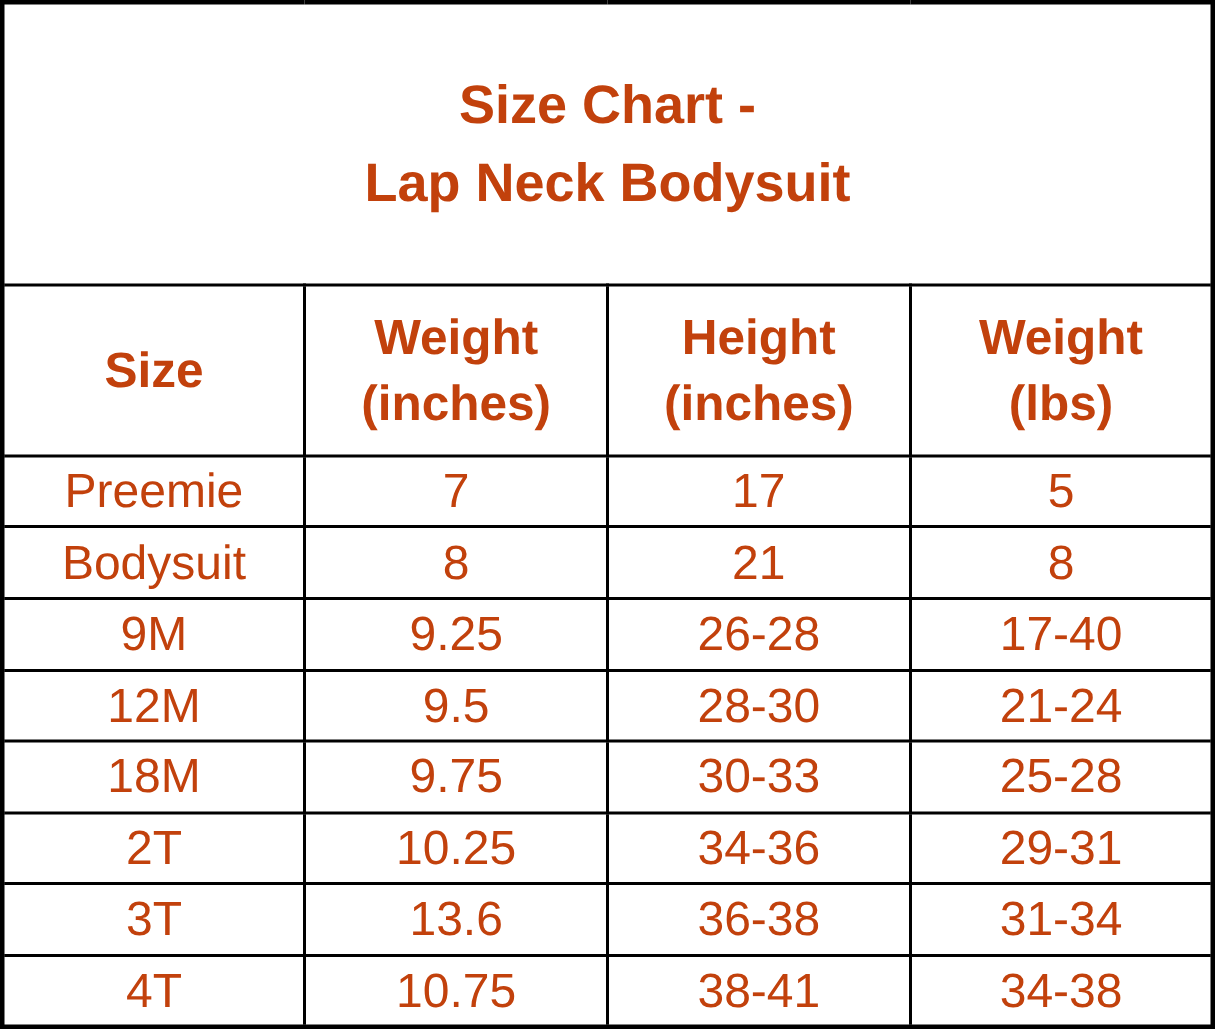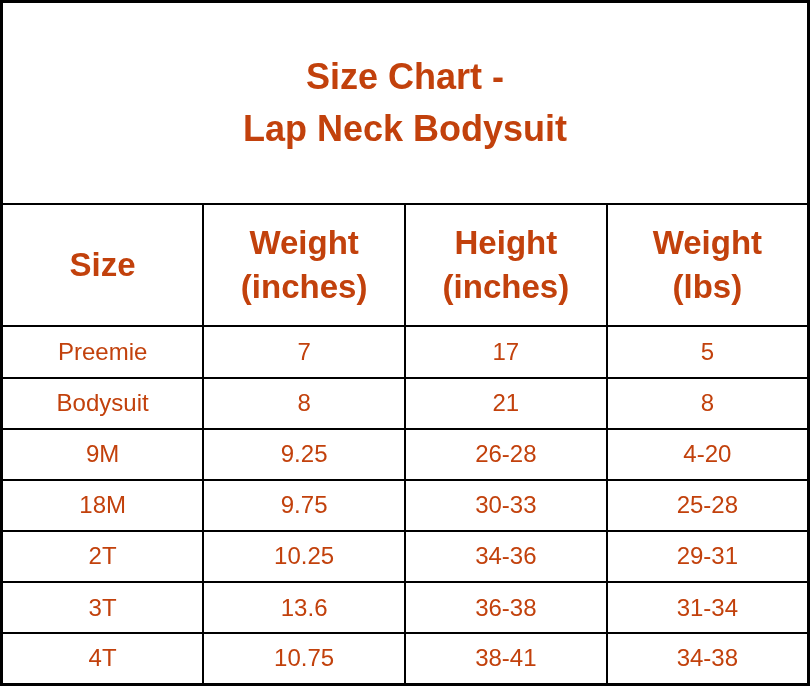--- a/index.html
+++ b/index.html
@@ -36,21 +36,21 @@
   }
   .header-row th {
     height: 96px;
     font-size: 33px;
     font-weight: bold;
     line-height: 1.33;
   }
   .header-sub:empty { display: none; }
   .data-row td {
     height: 40px;
-    font-size: 24px;
+    font-size: 32px;
     font-weight: normal;
     line-height: 1.1;
   }
 </style>
 </head>
 <body>
 
 <div class="chart-container">
   <table class="size-chart">
     <tbody>
@@ -87,21 +87,27 @@
       <tr class="data-row">
         <td>Bodysuit</td>
         <td>8</td>
         <td>21</td>
         <td>8</td>
       </tr>
       <tr class="data-row">
         <td>9M</td>
         <td>9.25</td>
         <td>26-28</td>
-        <td>4-20</td>
+        <td>17-40</td>
+      </tr>
+      <tr class="data-row">
+        <td>12M</td>
+        <td>9.5</td>
+        <td>28-30</td>
+        <td>21-24</td>
       </tr>
       <tr class="data-row">
         <td>18M</td>
         <td>9.75</td>
         <td>30-33</td>
         <td>25-28</td>
       </tr>
       <tr class="data-row">
         <td>2T</td>
         <td>10.25</td>

